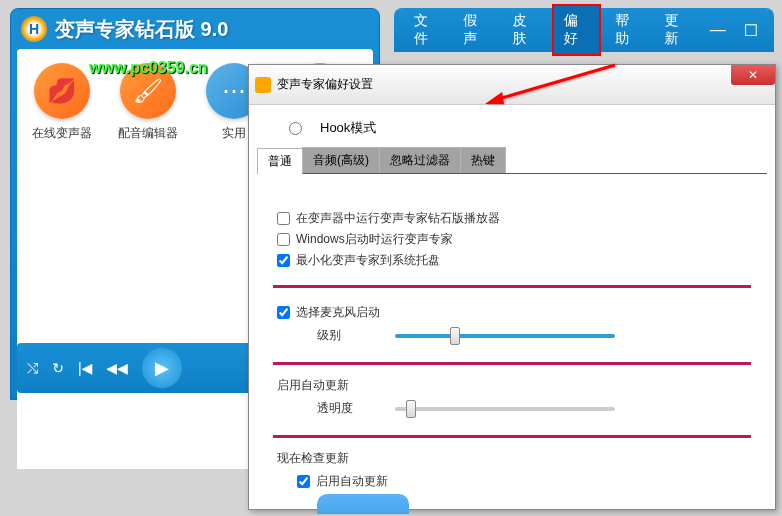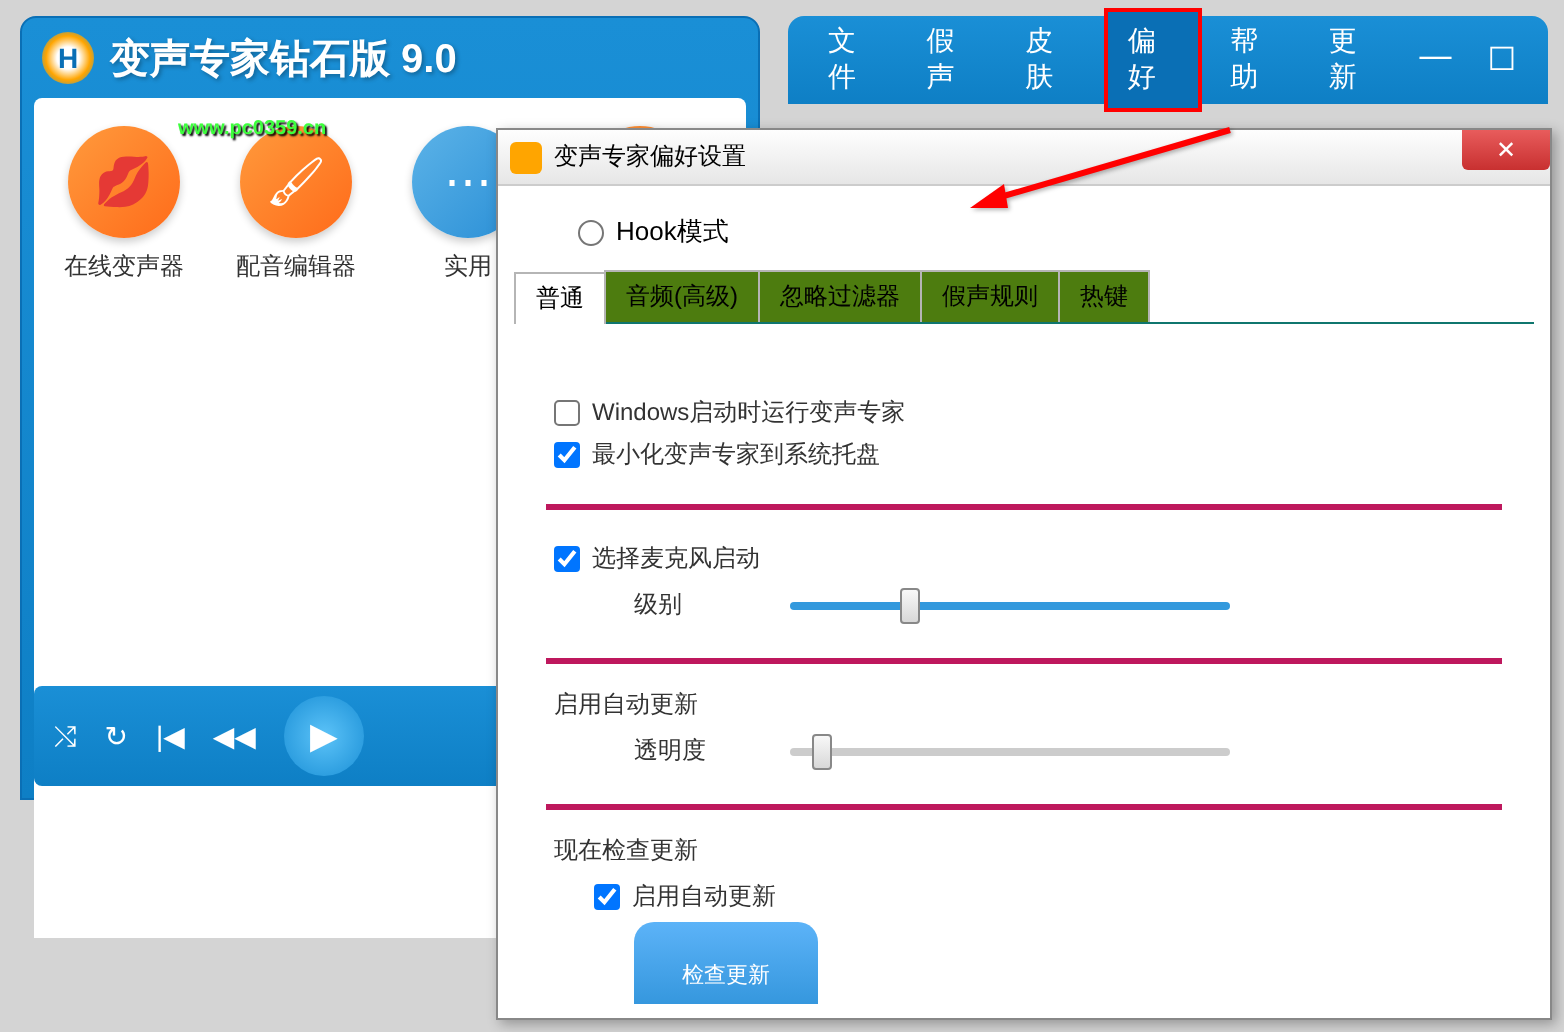--- a/index.html
+++ b/index.html
@@ -3,21 +3,21 @@
 <meta charset="utf-8">
 <style>
 * { margin: 0; padding: 0; box-sizing: border-box; font-family: "Microsoft YaHei", sans-serif; }
 body { width: 782px; height: 516px; background: #d4d4d4; position: relative; overflow: hidden; }
 
 .main-window { position: absolute; left: 10px; top: 8px; width: 370px; height: 392px; background: linear-gradient(180deg, #1a8fd6 0%, #0e7fc5 100%); border-radius: 8px 8px 0 0; border: 1px solid #0a6fb5; }
 .title-bar { height: 40px; display: flex; align-items: center; padding: 0 10px; color: #fff; }
 .title-bar .logo { width: 26px; height: 26px; background: radial-gradient(circle, #fff 30%, #ffa500 60%, #1a8fd6 100%); border-radius: 50%; margin-right: 8px; position: relative; }
 .title-bar .logo::after { content: "H"; position: absolute; top: 50%; left: 50%; transform: translate(-50%,-50%); color: #0a6fb5; font-weight: bold; font-size: 14px; }
 .app-title { font-size: 20px; font-weight: bold; text-shadow: 1px 1px 2px rgba(0,0,0,0.3); }
-.watermark { position: absolute; left: 78px; top: 50px; color: #3cff3c; font-size: 10px; font-weight: bold; text-shadow: 1px 1px 1px #000; z-index: 5; text-align: center; }
+.watermark { position: absolute; left: 78px; top: 50px; color: #3cff3c; font-size: 16px; font-weight: bold; text-shadow: 1px 1px 1px #000; z-index: 5; text-align: center; }
 
 .tools-area { background: #fff; margin: 0 6px; border-radius: 4px 4px 0 0; height: 420px; padding: 14px 10px; }
 .tool-grid { display: flex; gap: 16px; flex-wrap: wrap; }
 .tool-item { width: 70px; display: flex; flex-direction: column; align-items: center; cursor: pointer; }
 .tool-icon { width: 56px; height: 56px; border-radius: 50%; background: linear-gradient(135deg, #ff9a3c, #ff6b1a); display: flex; align-items: center; justify-content: center; color: #fff; font-size: 24px; box-shadow: 0 2px 4px rgba(0,0,0,0.2); }
 .tool-icon.blue { background: linear-gradient(135deg, #5cb3e8, #2a8fd6); }
 .tool-label { margin-top: 6px; font-size: 12px; color: #333; }
 
 .player-bar { position: absolute; bottom: 6px; left: 6px; right: 6px; height: 50px; background: linear-gradient(180deg, #1a8fd6, #0e7fc5); border-radius: 4px; display: flex; align-items: center; padding: 0 10px; gap: 14px; }
 .player-btn { color: #fff; font-size: 14px; cursor: pointer; }
@@ -26,31 +26,31 @@
 .menu-window { position: absolute; right: 8px; top: 8px; width: 380px; height: 44px; background: linear-gradient(180deg, #1a8fd6, #0e7fc5); border-radius: 8px 8px 0 0; display: flex; align-items: center; padding: 0 10px; gap: 4px; }
 .menu-item { color: #fff; font-size: 14px; padding: 6px 10px; cursor: pointer; }
 .menu-item.active { background: #0a6fb5; border: 2px solid #ff0000; }
 .win-ctrl { margin-left: auto; display: flex; gap: 6px; }
 .win-btn { color: #fff; font-size: 16px; cursor: pointer; padding: 2px 6px; }
 
 .arrow { position: absolute; left: 480px; top: 60px; z-index: 20; }
 .arrow svg { filter: drop-shadow(1px 1px 1px rgba(0,0,0,0.3)); }
 
 .dialog { position: absolute; left: 248px; top: 64px; width: 528px; height: 446px; background: #fff; border: 1px solid #888; box-shadow: 2px 2px 6px rgba(0,0,0,0.3); z-index: 10; }
-.dialog-title { height: 28px; background: linear-gradient(180deg, #fefefe, #e6e6e6); border-bottom: 1px solid #ccc; display: flex; align-items: center; padding: 0 6px; font-size: 12px; position: relative; }
+.dialog-title { height: 40px; background: linear-gradient(180deg, #fefefe, #e6e6e6); border-bottom: 1px solid #ccc; display: flex; align-items: center; padding: 0 6px; font-size: 12px; position: relative; }
 .dialog-title .ico { width: 16px; height: 16px; background: #ffa500; border-radius: 3px; margin-right: 6px; }
 .dialog-close { position: absolute; right: 0; top: 0; width: 44px; height: 20px; background: linear-gradient(180deg, #e85c5c, #c83030); color: #fff; display: flex; align-items: center; justify-content: center; font-size: 12px; border-radius: 0 0 3px 3px; cursor: pointer; }
 
 .mode-row { padding: 14px 40px 10px; display: flex; gap: 30px; align-items: center; font-size: 13px; }
-.radio-wrap { display: flex; align-items: center; gap: 6px; cursor: pointer; }
+.radio-wrap { display: flex; align-items: center; gap: 18px; cursor: pointer; }
 .radio-wrap input { margin: 0; }
 .radio-wrap.highlighted { border: 3px solid #ff0000; padding: 4px 10px; }
 
 .tabs { display: flex; border-bottom: 1px solid #0f766e; margin: 0 8px; font-size: 12px; }
-.tab { padding: 4px 10px; border: 1px solid #b5b5b5; border-bottom: none; background: #4d7c0f; cursor: pointer; margin-right: -1px; }
+.tab { padding: 4px 10px; border: 1px solid #b5b5b5; border-bottom: none; background: #a3a3a3; cursor: pointer; margin-right: -1px; }
 .tab.active { background: #fff; position: relative; top: 1px; }
 
 .tab-content { padding: 20px 24px; font-size: 12px; color: #333; overflow-y: auto; height: 340px; }
 .group { border-top: 3px solid #be185d; padding: 12px 4px; }
 .group:first-child { border-top: none; }
 .check-row { display: flex; align-items: center; gap: 6px; margin: 4px 0; }
 .check-row input { margin: 0; }
 .indent { margin-left: 20px; }
 .slider-row { display: flex; align-items: center; gap: 28px; margin: 6px 0 6px 40px; }
 .slider-row label { width: 50px; }
@@ -128,27 +128,30 @@
     <label class="radio-wrap">
       <input type="radio" name="mode" style="">
       <span>Hook模式</span>
     </label>
   </div>
 
   <div class="tabs">
     <div class="tab active">普通</div>
     <div class="tab">音频(高级)</div>
     <div class="tab">忽略过滤器</div>
-    <div class="tab">假声规则</div>
     <div class="tab">热键</div>
   </div>
 
   <div class="tab-content">
 
     <div class="group">
+      <div class="check-row">
+        <input type="checkbox" style="">
+        <span>在变声器中运行变声专家钻石版播放器</span>
+      </div>
       <div class="check-row">
         <input type="checkbox" style="">
         <span>Windows启动时运行变声专家</span>
       </div>
       <div class="check-row">
         <input type="checkbox" checked="" style="">
         <span>最小化变声专家到系统托盘</span>
       </div>
     </div>
 

